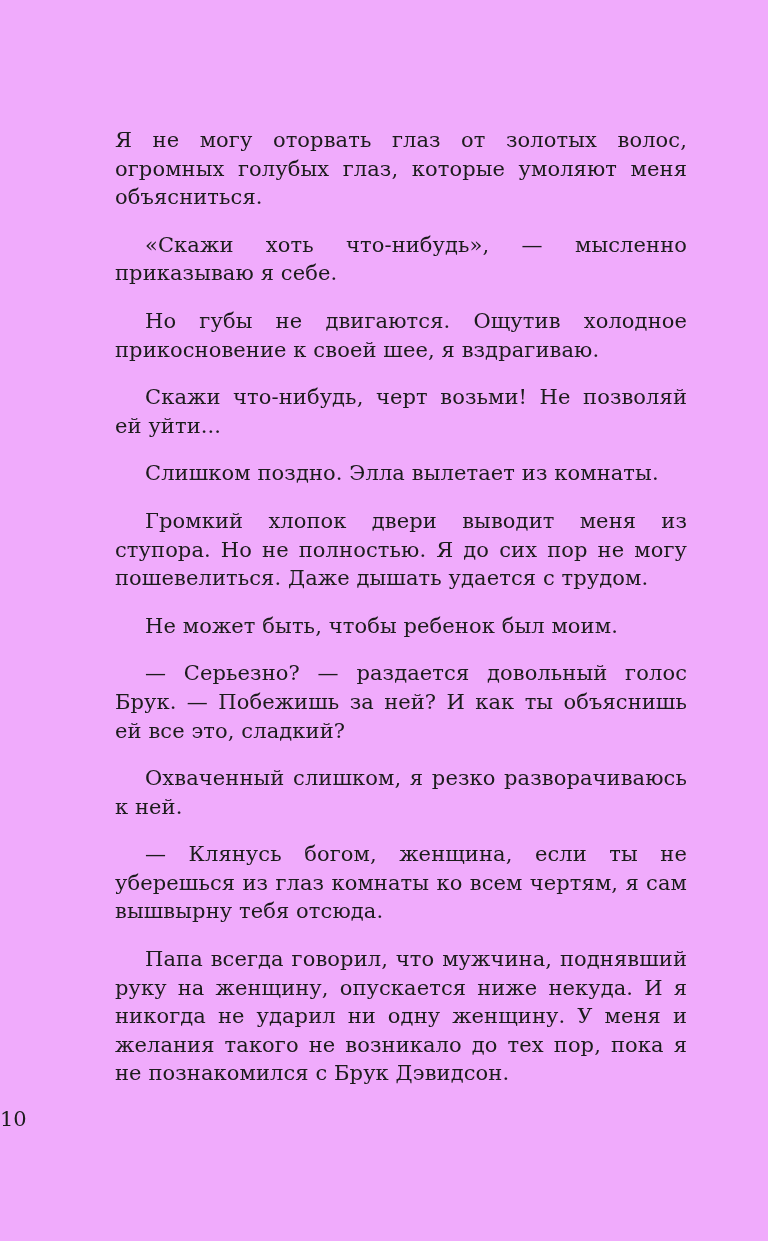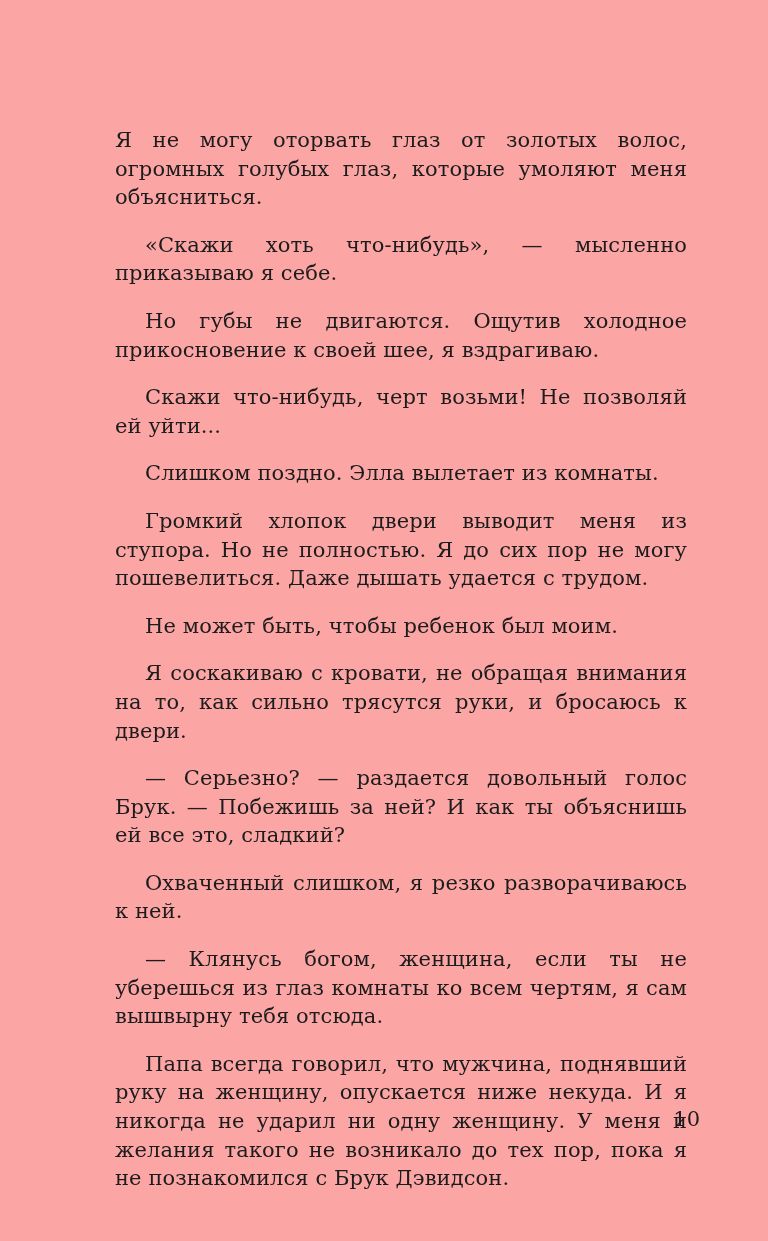--- a/index.html
+++ b/index.html
@@ -13,21 +13,21 @@
     position: relative;
     overflow: hidden;
     font-family: "DejaVu Serif", "Liberation Serif", serif;
     color: #1c1c1c;
   }
   .book-page {
     position: absolute;
     top: 0; left: 0;
     width: 768px;
     height: 1241px;
-    background: #fca5a5;
+    background: #f0abfc;
   }
   .text-block {
     position: absolute;
     top: 126px;
     left: 115px;
     width: 572px;
     font-size: 21px;
     line-height: 28.6px;
     text-align: justify;
     letter-spacing: 0.1px;
@@ -40,37 +40,36 @@
     text-indent: 30px;
     margin-top: 19px;
   }
   .para.italic {
   }
   .page-number {
     position: absolute;
     top: 1105px;
     left: 0;
     width: 700px;
-    text-align: right;
+    text-align: left;
     font-size: 21px;
     line-height: 28px;
   }
 </style>
 </head>
 <body>
 
 <div class="book-page">
   <div class="text-block" id="text-block">
       <p class="para">Я не могу оторвать глаз от золотых волос, огромных голубых глаз, которые умоляют меня объясниться.</p>
       <p class="para indent">«Скажи хоть что-нибудь», — мысленно приказываю я себе.</p>
       <p class="para indent">Но губы не двигаются. Ощутив холодное прикосновение к своей шее, я вздрагиваю.</p>
       <p class="para indent italic">Скажи что-нибудь, черт возьми! Не позволяй ей уйти...</p>
       <p class="para indent">Слишком поздно. Элла вылетает из комнаты.</p>
       <p class="para indent">Громкий хлопок двери выводит меня из ступора. Но не полностью. Я до сих пор не могу пошевелиться. Даже дышать удается с трудом.</p>
       <p class="para indent">Не может быть, чтобы ребенок был моим.</p>
-      <p class="para indent">Я соскакиваю с кровати, не обращая внимания на то, как сильно трясутся руки, и бросаюсь к двери.</p>
       <p class="para indent">— Серьезно? — раздается довольный голос Брук. — Побежишь за ней? И как ты объяснишь ей все это, сладкий?</p>
       <p class="para indent">Охваченный слишком, я резко разворачиваюсь к ней.</p>
       <p class="para indent">— Клянусь богом, женщина, если ты не уберешься из глаз комнаты ко всем чертям, я сам вышвырну тебя отсюда.</p>
       <p class="para indent">Папа всегда говорил, что мужчина, поднявший руку на женщину, опускается ниже некуда. И я никогда не ударил ни одну женщину. У меня и желания такого не возникало до тех пор, пока я не познакомился с Брук Дэвидсон.</p>
     </div>
   <div class="page-number">10</div>
 </div>
 
 </body></html>

